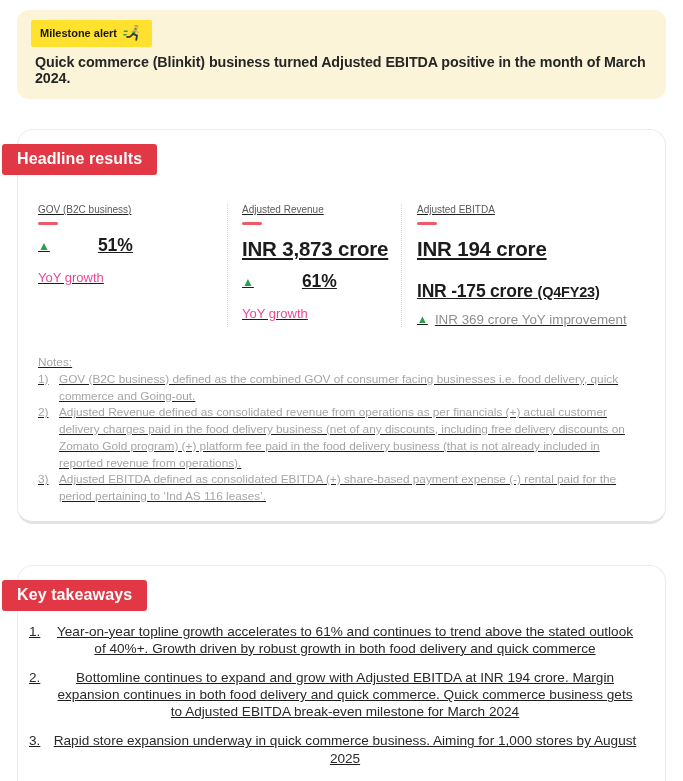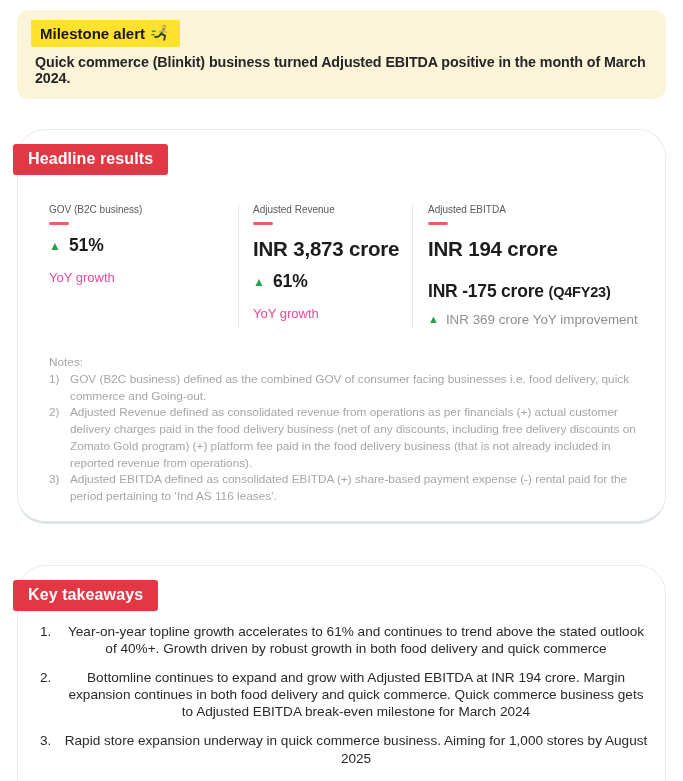--- a/index.html
+++ b/index.html
@@ -13,51 +13,52 @@
 
   
   .banner {
     background:#fcf4d8; border-radius:12px;
     padding:10px 16px 13px 14px; min-height:68px;
   }
   .hl {
     display:inline-flex; align-items:center; gap:6px;
     background:#ffe12e; padding:3px 9px 4px 9px; border-radius:2px;
   }
-  .hl .hl-text { font-size:15px; font-weight:800; color:#181818; }
+  .hl .hl-text { font-size:11px; font-weight:800; color:#181818; }
   .banner-msg {
     margin:7px 0 0 4px; font-size:14.3px; font-weight:700; color:#262626;
     letter-spacing:-0.1px;
   }
 
   
   .card {
     position:relative; margin-top:30px;
     border:1px solid #e9ecf0; border-bottom:3px solid #dfe4e9;
-    border-radius:28px; background:#ffffff;
-    padding:14px 16px 16px 15px;
+    border-radius:16px; background:#ffffff;
+    padding:14px 16px 16px 4px;
+    text-decoration:underline;
   }
   .card.takeaways { margin-top:41px; padding-bottom:18px; }
   .badge {
     display:inline-block; margin-left:-20px;
     background:#e23744; color:#ffffff;
     font-size:16px; font-weight:800;
     padding:6px 15px 7px 15px; border-radius:3px;
     letter-spacing:0.1px;
   }
 
   
   .metrics { display:flex; margin-top:29px; padding-left:16px; }
   .metric .m-label { font-size:10px; color:#5a5a5a; }
   .metric .m-underline { width:20px; height:3px; background:#ef5a68; border-radius:1.5px; margin-top:7px; }
   .metric .m-value { margin-top:12px; font-size:20.5px; font-weight:800; color:#1c1c1c; letter-spacing:-0.2px; }
   .metric .m-change { margin-top:10px; display:flex; align-items:center; gap:8px; }
   .tri { color:#28a04c; font-size:12px; line-height:1; }
   .tri.small { font-size:11px; }
-  .metric .m-pct { font-size:17.5px; font-weight:800; color:#1c1c1c; }
+  .metric .m-pct { font-size:17.5px; font-weight:800; color:#1c1c1c;margin-left:40px; }
   .metric .m-sub { margin-top:14px; font-size:13px; color:#ec4899; }
   .metric .m-prior { margin-top:20px; font-size:17.5px; font-weight:700; color:#1c1c1c; letter-spacing:-0.2px; }
   .metric .m-prior .m-prior-period { font-size:14.5px; font-weight:700; }
   .metric .m-improve { margin-top:10px; display:flex; align-items:center; gap:7px; font-size:13.4px; color:#8f8f8f; }
   .m1 { width:189px; }
   .m2 { width:173px; padding-left:14px; }
   .m3 { flex:1; padding-left:15px; }
   .vsep { border-left:1px dotted #d4d4d4; }
 
   

